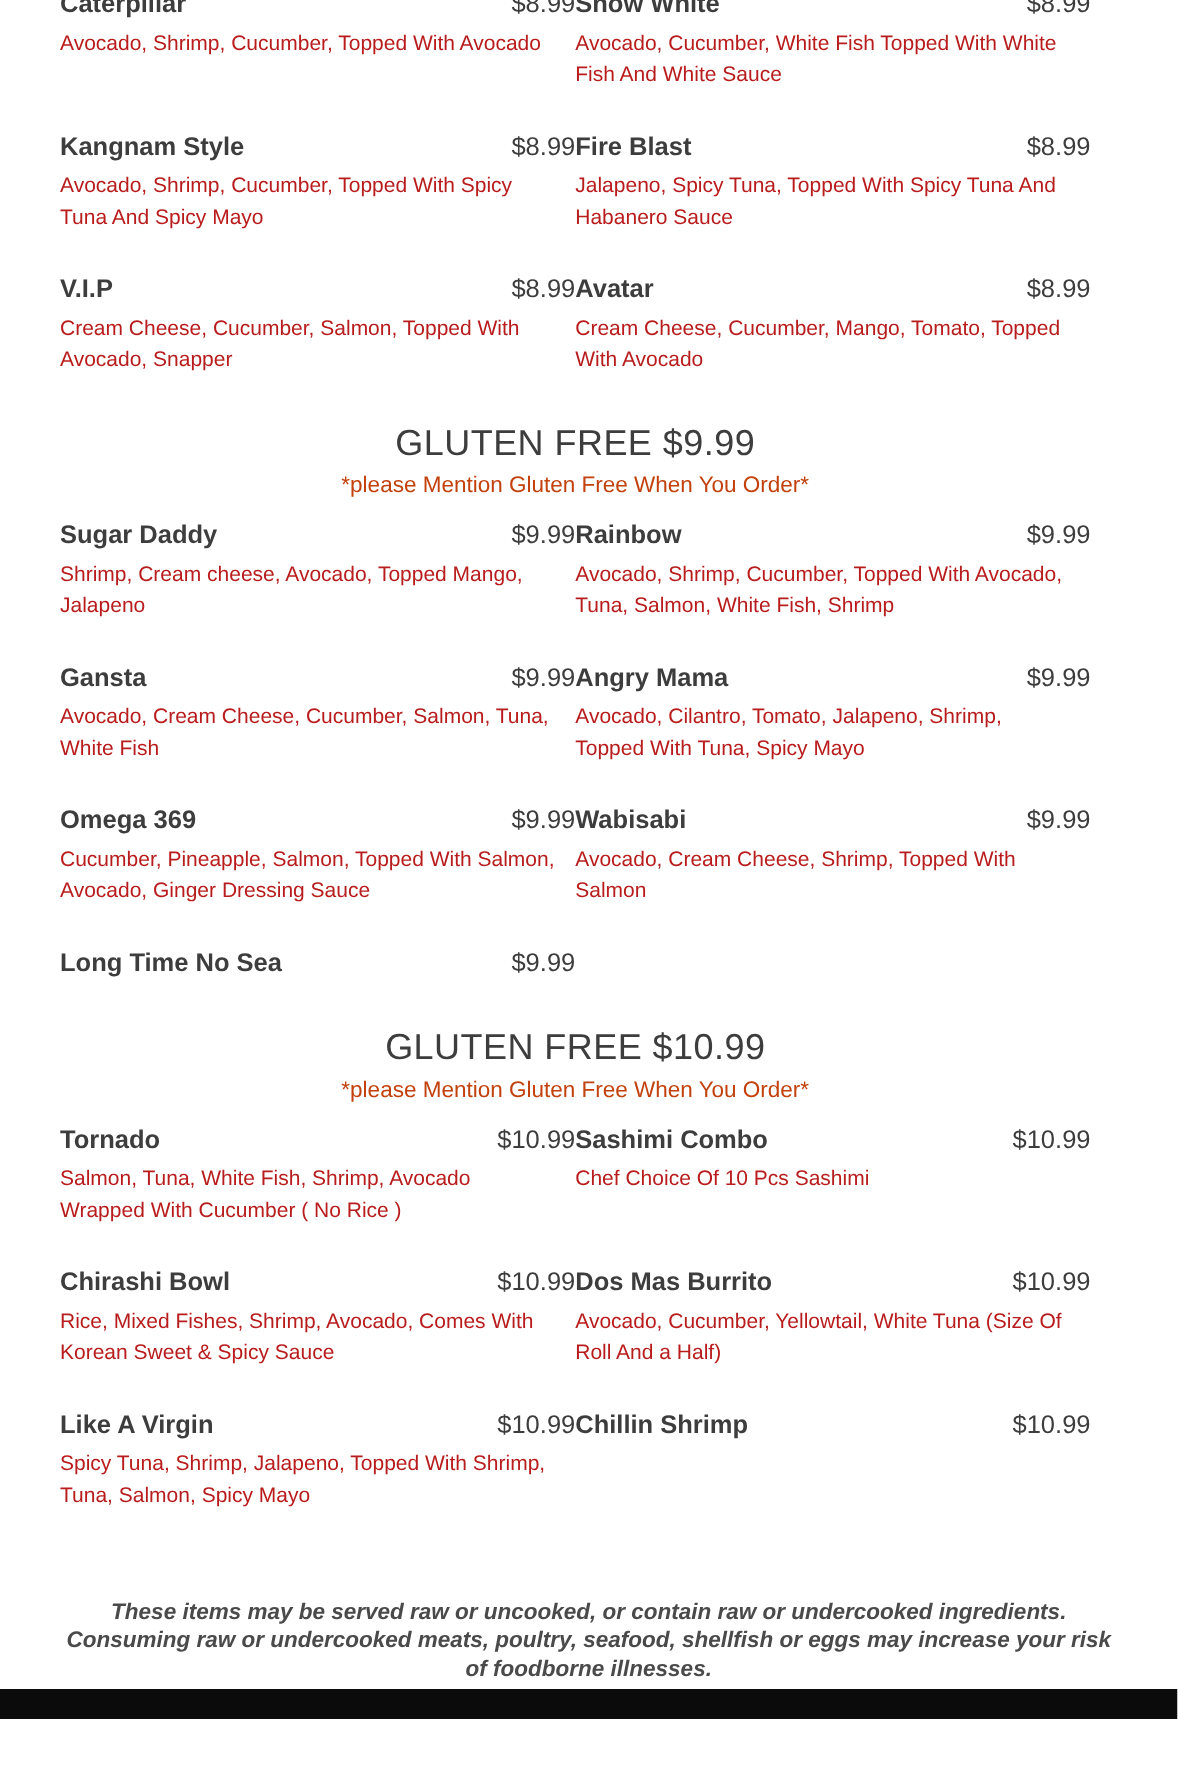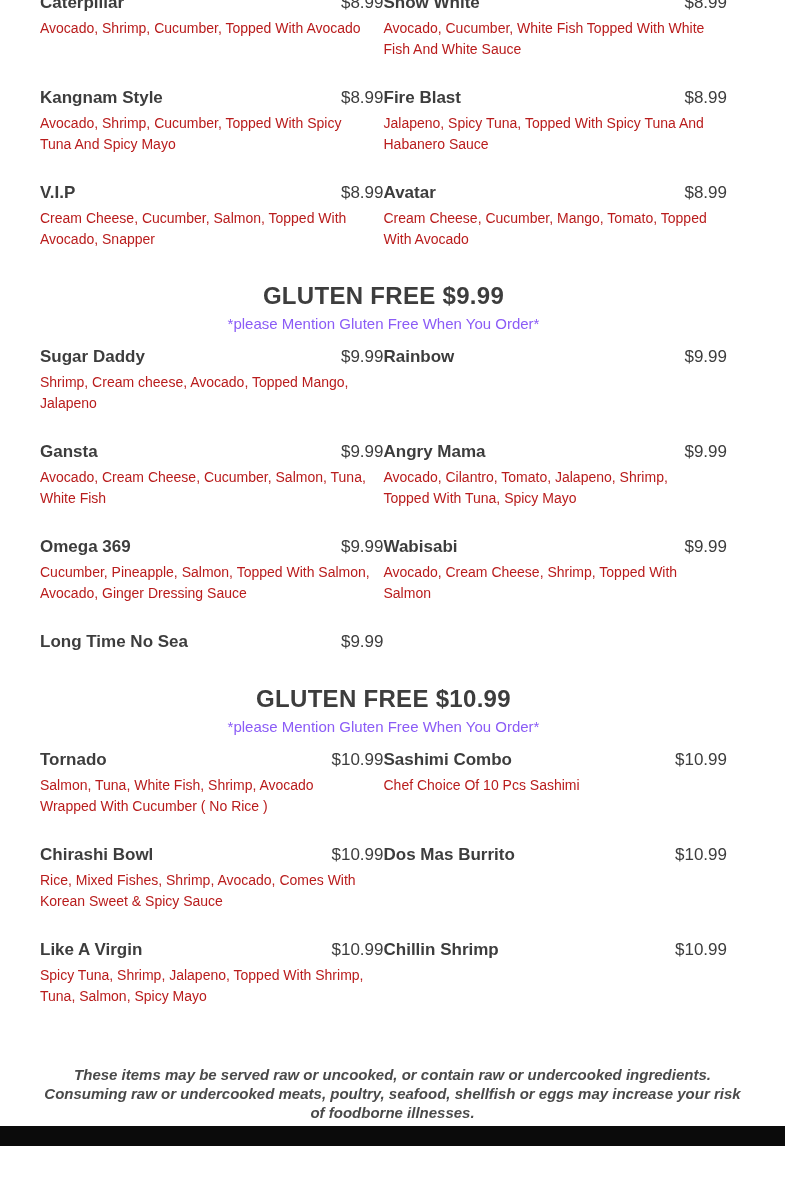--- a/index.html
+++ b/index.html
@@ -15,31 +15,31 @@
   .page {
     padding: 0 58px 0 40px;
     margin-top: -8px;
   }
   .menu-section { margin: 0; }
   .section-title {
     margin: 32px 0 0 0;
     text-align: center;
     font-size: 24px;
     line-height: 28px;
-    font-weight: 700;
+    font-weight: 400;
     letter-spacing: 0.3px;
     color: #3d3d3d;
   }
   .section-subtitle {
     margin: 4px 0 0 0;
     text-align: center;
     font-size: 15px;
     line-height: 20px;
     font-weight: 400;
-    color: #8b5cf6;
+    color: #c2410c;
   }
   .items-grid {
     display: grid;
     grid-template-columns: 1fr 1fr;
     column-gap: 0;
     row-gap: 27px;
     margin-top: 12px;
   }
   .menu-section:first-child .items-grid { margin-top: 0; }
   .menu-item { min-width: 0; }
@@ -147,20 +147,21 @@
               <span class="item-name">Sugar Daddy</span>
               <span class="item-price">$9.99</span>
             </div>
             <p class="item-desc">Shrimp, Cream cheese, Avocado, Topped Mango, Jalapeno</p>
           </div>
           <div class="menu-item">
             <div class="item-head">
               <span class="item-name">Rainbow</span>
               <span class="item-price">$9.99</span>
             </div>
+            <p class="item-desc">Avocado, Shrimp, Cucumber, Topped With Avocado, Tuna, Salmon, White Fish, Shrimp</p>
           </div>
           <div class="menu-item">
             <div class="item-head">
               <span class="item-name">Gansta</span>
               <span class="item-price">$9.99</span>
             </div>
             <p class="item-desc">Avocado, Cream Cheese, Cucumber, Salmon, Tuna, White Fish</p>
           </div>
           <div class="menu-item">
             <div class="item-head">
@@ -214,20 +215,21 @@
               <span class="item-name">Chirashi Bowl</span>
               <span class="item-price">$10.99</span>
             </div>
             <p class="item-desc">Rice, Mixed Fishes, Shrimp, Avocado, Comes With Korean Sweet &amp; Spicy Sauce</p>
           </div>
           <div class="menu-item">
             <div class="item-head">
               <span class="item-name">Dos Mas Burrito</span>
               <span class="item-price">$10.99</span>
             </div>
+            <p class="item-desc">Avocado, Cucumber, Yellowtail, White Tuna (Size Of Roll And a Half)</p>
           </div>
           <div class="menu-item">
             <div class="item-head">
               <span class="item-name">Like A Virgin</span>
               <span class="item-price">$10.99</span>
             </div>
             <p class="item-desc">Spicy Tuna, Shrimp, Jalapeno, Topped With Shrimp, Tuna, Salmon, Spicy Mayo</p>
           </div>
           <div class="menu-item">
             <div class="item-head">

